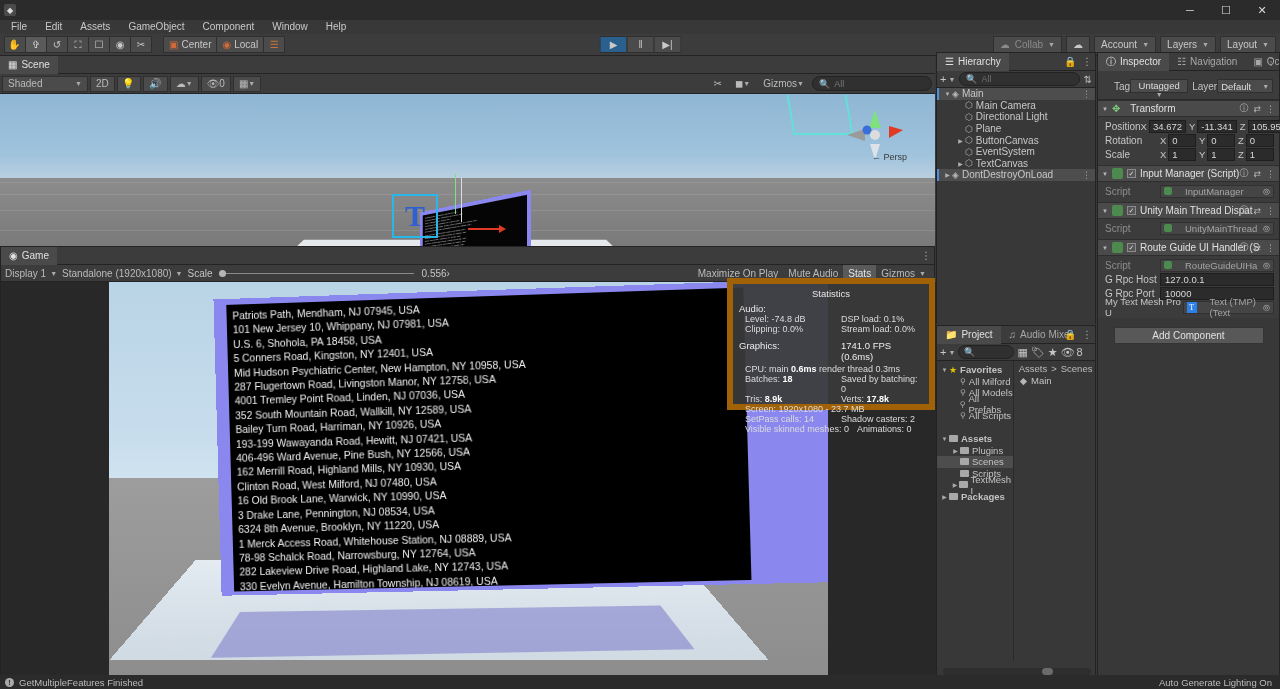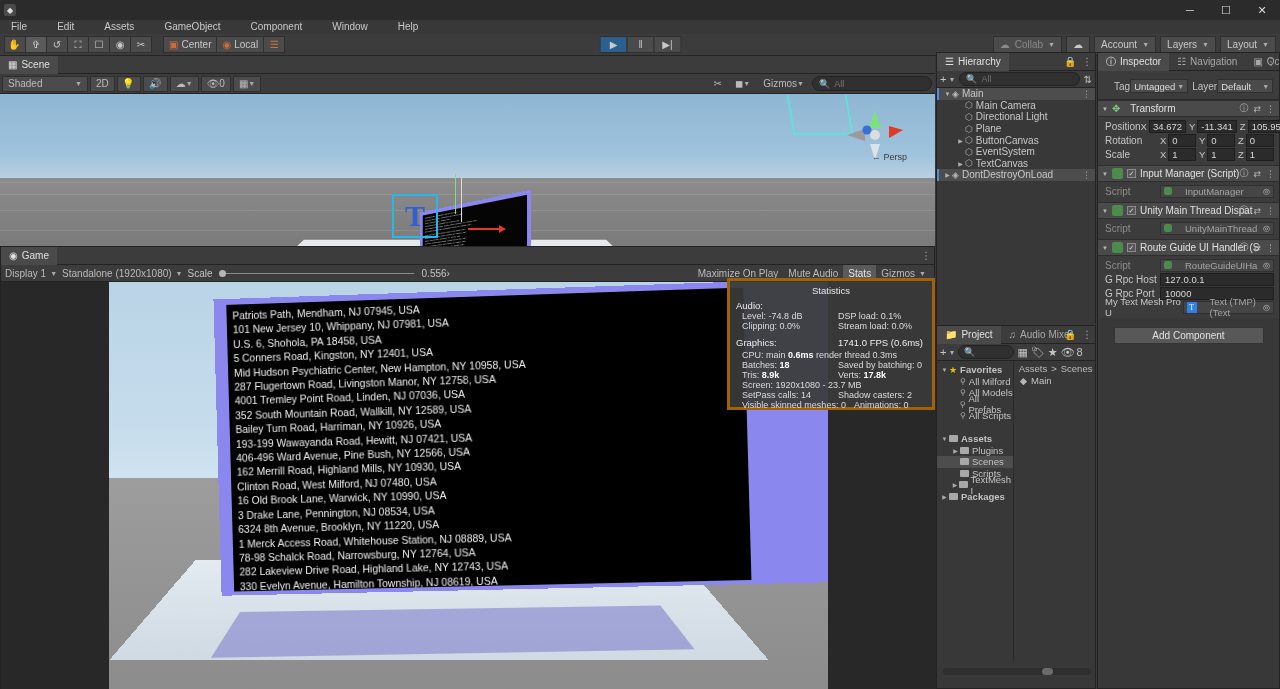--- a/index.html
+++ b/index.html
@@ -11,21 +11,21 @@
   .titlebar { height:20px; background:#2b2b2b; display:flex; align-items:center;
     padding:0 4px; position:relative; }
   .title-ico { width:12px; height:12px; background:#4b4b4b; border-radius:2px; margin-right:6px;
      display:flex; align-items:center; justify-content:center; color:#ddd; font-size:8px; }
   .title-text { font-size:11px; color:#d8d8d8; white-space:nowrap; }
   .winbtns { position:absolute; right:0; top:0; height:20px; display:flex; }
   .winbtn { width:36px; height:20px; display:flex; align-items:center; justify-content:center;
     color:#d8d8d8; font-size:11px; }
 
   
-  .menubar { height:14px; background:#383838; display:flex; align-items:center; padding-left:4px; gap:16px; }
+  .menubar { height:14px; background:#383838; display:flex; align-items:center; padding-left:4px; gap:4px; }
   .menubar .mi { padding:0 7px; font-size:10px; color:#c9c9c9; line-height:14px; }
 
   
   .toolbar { height:22px; background:#3c3c3c; border-bottom:1px solid #242424;
     display:flex; align-items:center; padding:0 4px; position:relative; }
   .tbtn { height:17px; min-width:22px; background:#4b4b4b; border:1px solid #2f2f2f;
     display:flex; align-items:center; justify-content:center; color:#c8c8c8; font-size:10px;
     margin-right:-1px; }
   .tbtn.active { background:#5a5a5a; }
   .tgroup { display:flex; margin-right:8px; }
@@ -108,21 +108,21 @@
     background:#8a87ee; transform:perspective(1800px) rotateY(-4deg) rotate(-1.6deg); }
   .gr-board-inner { position:absolute; left:13px; top:6px; width:520px; height:290px;
     background:#000; overflow:hidden; padding:4px 6px; }
   .addr { color:#f2f2f2; font-size:10.5px; line-height:14.4px; white-space:nowrap;
     font-family:"Liberation Sans", sans-serif; }
   .gr-shadow { position:absolute; left:120px; top:300px; width:450px; height:95px;
     background:rgba(120,120,200,.55); transform:perspective(600px) rotateX(62deg) rotate(-2deg); }
 
   
   .stats { position:absolute; left:727px; top:278px; width:208px; height:132px;
-    background:rgba(58,58,58,.93); border:3px solid #a16207; color:#dcdcdc; font-size:9px;
+    background:rgba(58,58,58,.93); border:6px solid #a16207; color:#dcdcdc; font-size:9px;
     padding:4px 6px; }
   .stats .hd { text-align:center; color:#e6e6e6; font-size:9.5px; margin-bottom:4px; }
   .stats .sec { font-size:9.5px; color:#ececec; margin-top:2px; }
   .stats .row { display:flex; }
   .stats .row .a { width:102px; padding-left:6px; }
   .stats .row .b { flex:1; }
   .stats b { color:#fff; }
 
   
   #hier { left:936px; top:52px; width:160px; height:272px; }
@@ -656,21 +656,21 @@
         <span>▣</span>
         <span>Occ</span>
 
       </div>
       <div class="tools">⋮</div>
     </div>
 
     <div class="hdr-block">
       <div class="hdr-row2">
         <span>Tag</span>
-        <div class="minidrop" style="width:58px;">
+        <div class="minidrop" style="width:58px;flex-direction:column;">
           <span>Untagged</span>
           <span class="caret">▼</span>
         </div>
         <span style="margin-left:4px;">Layer</span>
         <div class="minidrop" style="width:56px;">
           <span>Default</span>
           <span class="caret">▼</span>
         </div>
       </div>
     </div>
@@ -818,14 +818,19 @@
           <span class="tmp-ico">T</span>
           <span>Text (TMP) (Text</span>
           <span class="dot">◎</span>
         </div>
       </div>
     </div>
 
     <div class="addcomp">Add Component</div>
   </div>
 
+  <div class="statusbar">
+    <span class="warn">!</span>
+    <span>GetMultipleFeatures Finished</span>
+    <span class="right">Auto Generate Lighting On</span>
+  </div>
 
 </div>
 
 </body></html>

